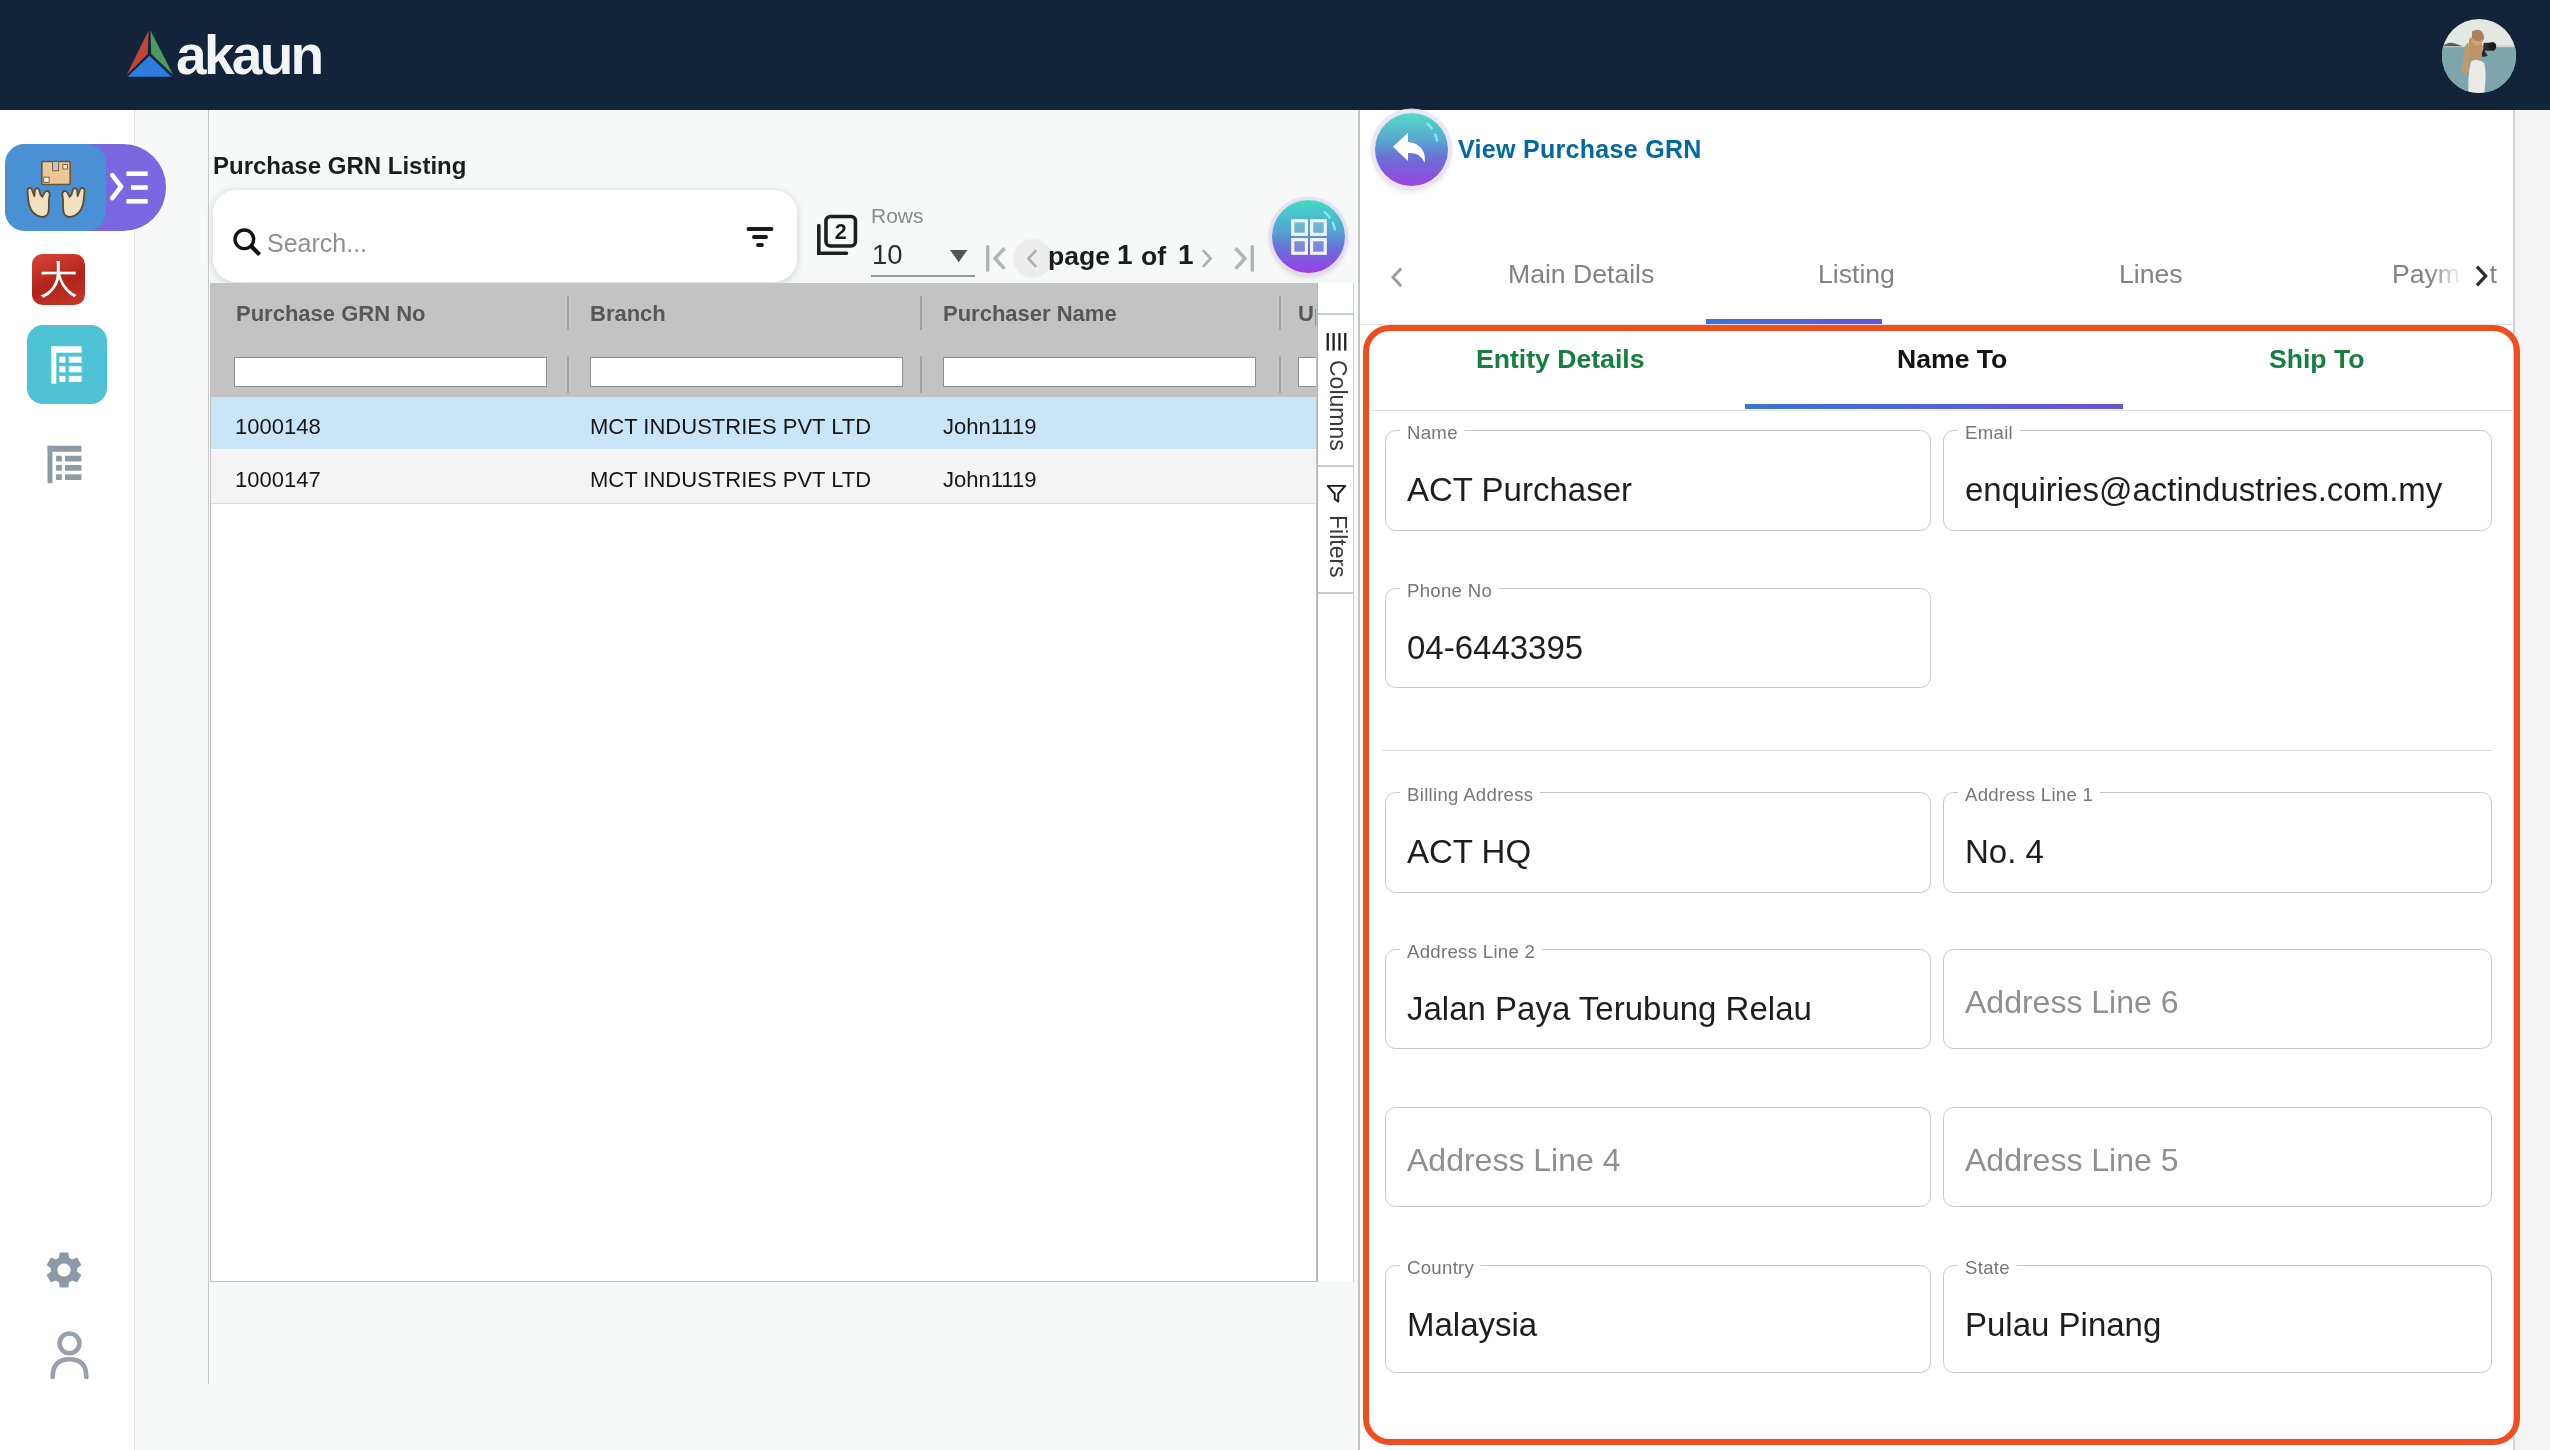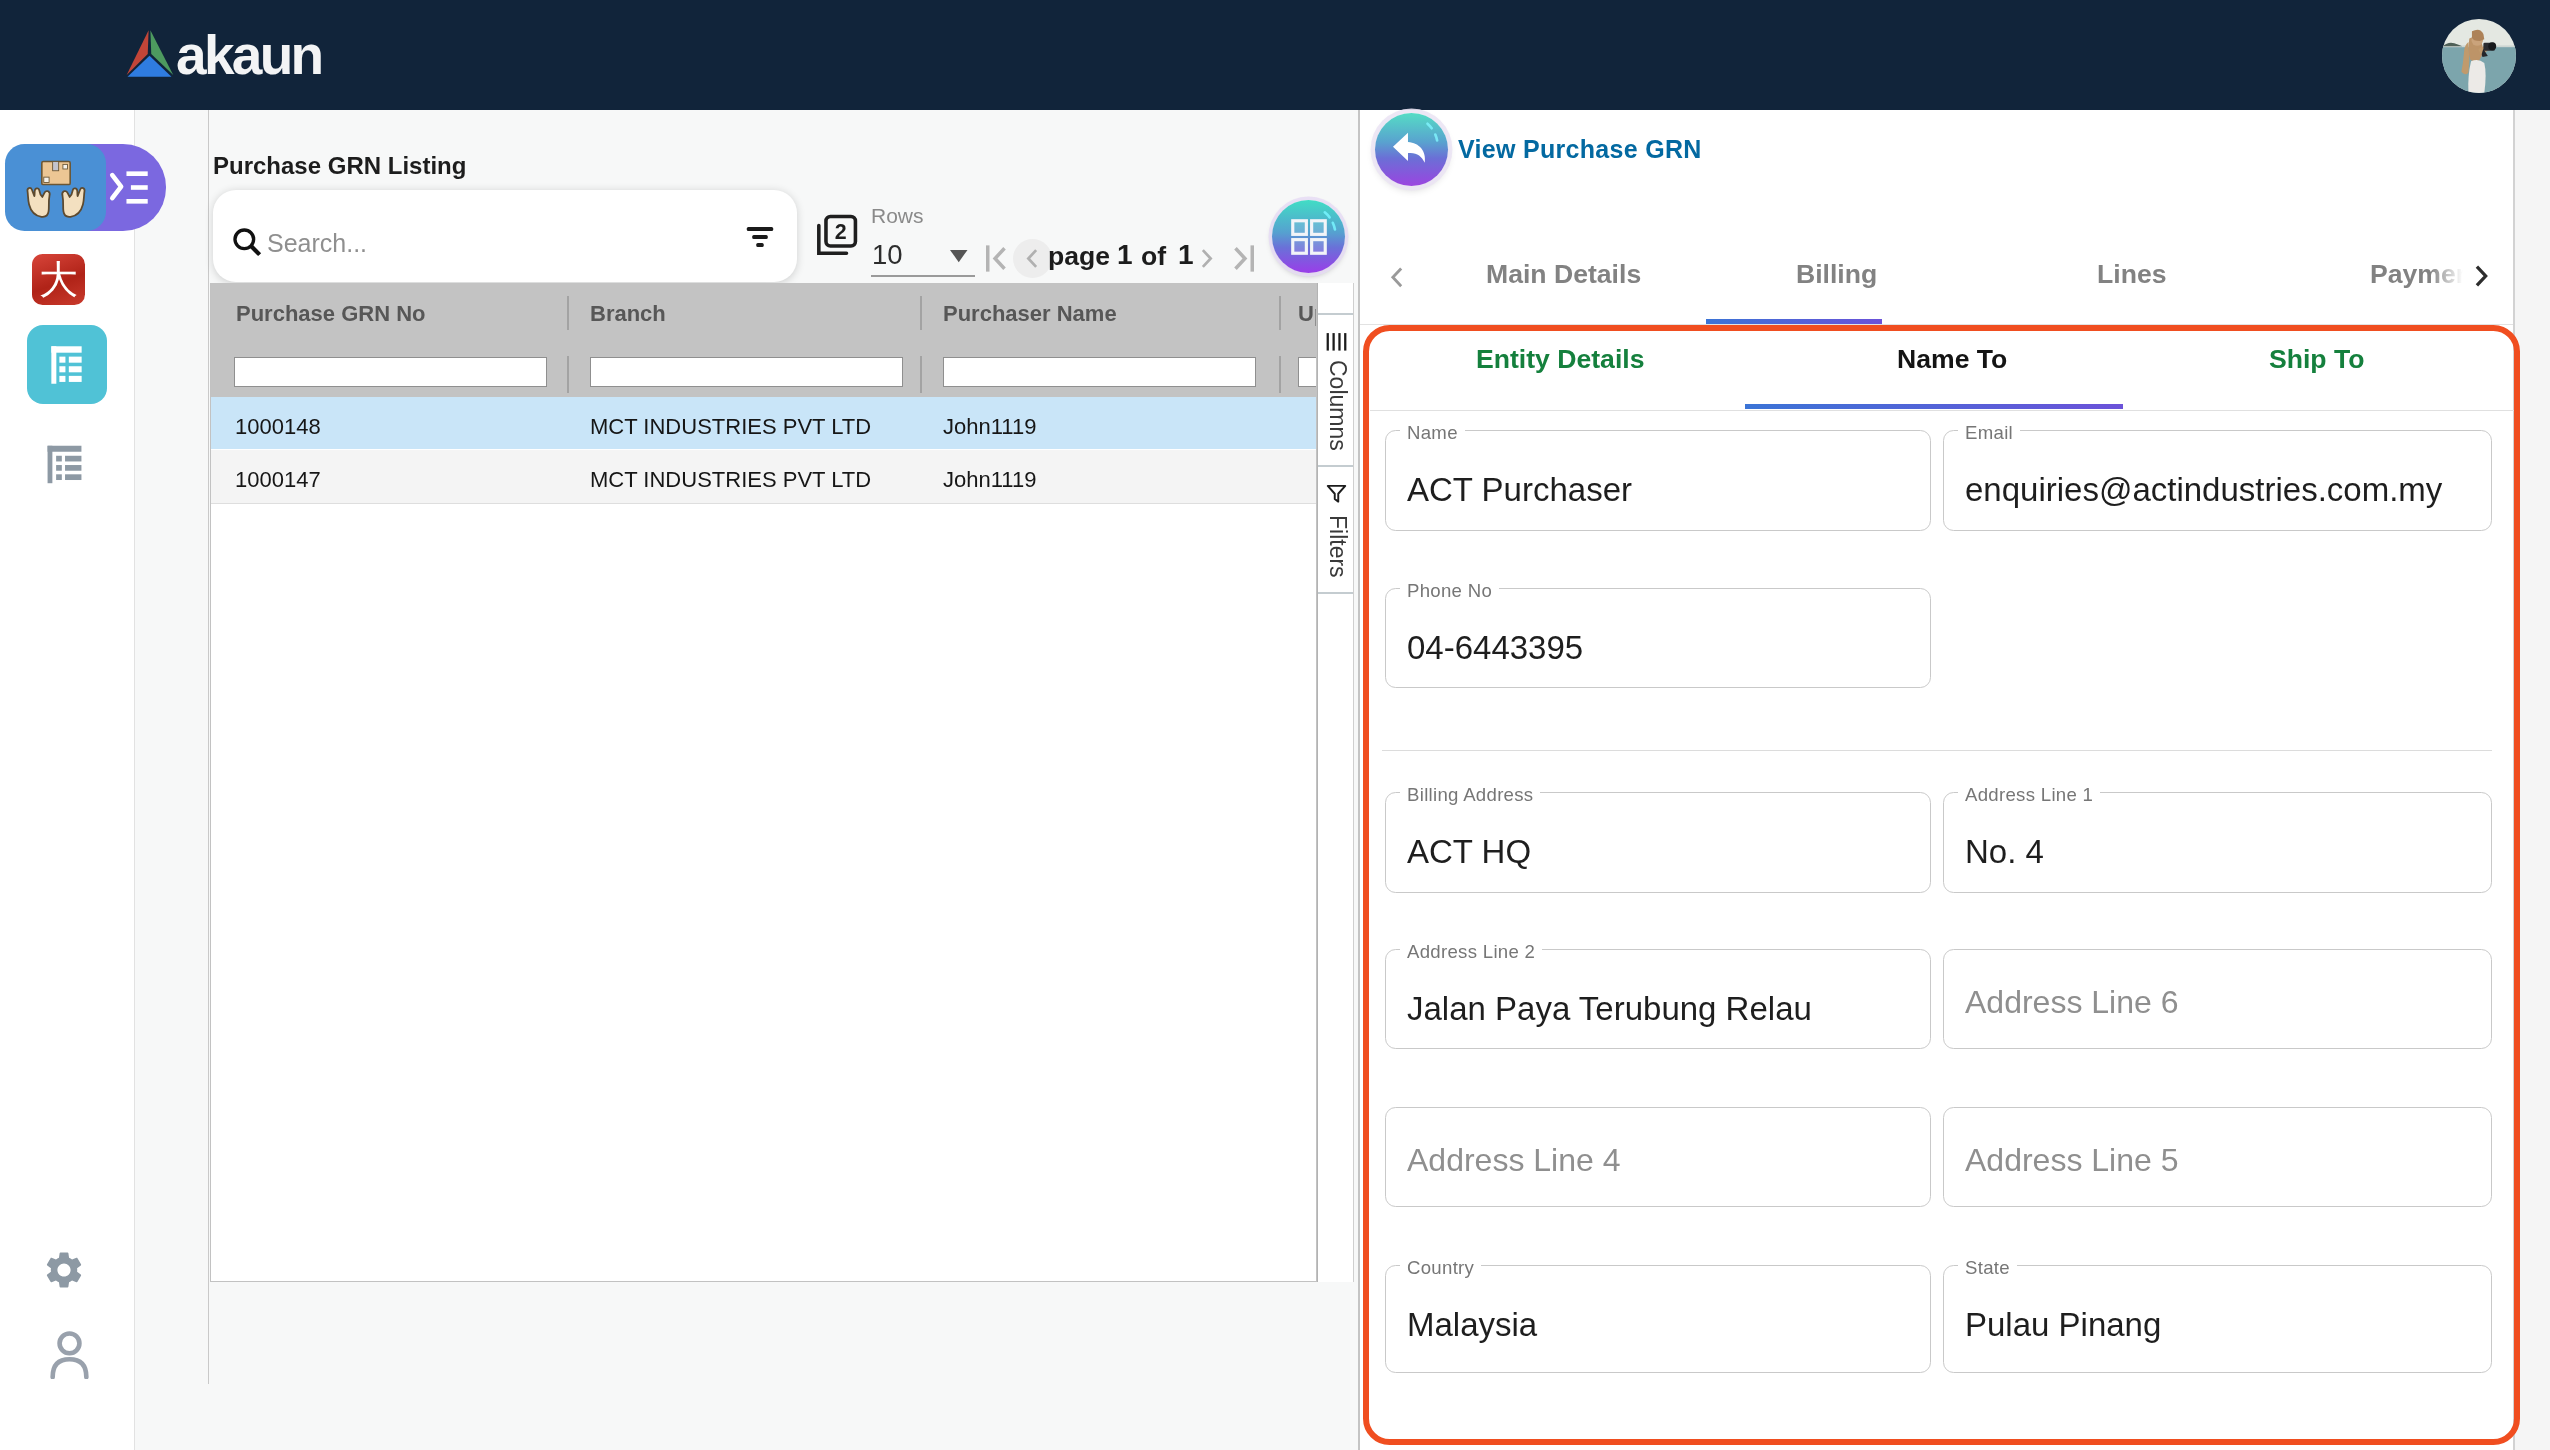--- a/index.html
+++ b/index.html
@@ -38,21 +38,21 @@
 .vtext { position:absolute; writing-mode:vertical-lr; font-size:23px; color:#3a3a3a; left:6.2px; }
 
 #rpanel { position:absolute; left:1360px; top:110px; width:1153px; height:1341px; background:#fff; }
 #lineM { position:absolute; left:1358px; top:110px; width:1.8px; height:1341px; background:#c4c4c4; }
 #lineR { position:absolute; left:2513px; top:110px; width:1.8px; height:1341px; background:#d2d2d2; }
 #gutterR { position:absolute; left:2515px; top:110px; width:35px; height:1341px; background:#f5f5f5; }
 #backBtn { position:absolute; left:1375px; top:113px; width:73px; height:73px; border-radius:50%;
   background:linear-gradient(180deg,#55dcc5 0%, #59a2cf 40%, #6b6fd6 62%, #9b44e0 100%);
   box-shadow:0 0 0 4.4px rgba(235,228,244,0.9), 0 3.5px 8px rgba(0,0,0,0.18); }
 #vTitle { position:absolute; left:1458px; top:135px; font-size:25px; font-weight:bold; color:#0369a1; letter-spacing:0.3px; }
-.tab { position:absolute; top:259px; font-size:26.6px; font-weight:700; color:#828282; }
+.tab { position:absolute; top:259px; font-size:26.6px; font-weight:400; color:#828282;margin-left:22px; }
 #tabInd { position:absolute; left:1706px; top:319px; width:176px; height:5.3px; background:linear-gradient(90deg,#3b74d6,#6b52d9); }
 #tabDiv { position:absolute; left:1360px; top:324px; width:1153px; height:0.9px; background:#e2e2e2; }
 #fade { position:absolute; left:2430px; top:239px; width:60px; height:80px; background:linear-gradient(90deg, rgba(255,255,255,0), #ffffff 55%); }
 
 #redRect { position:absolute; left:1363px; top:325px; width:1157px; height:1120px; border:6.2px solid #f04e20; border-radius:26.6px; }
 .stab { position:absolute; top:344px; font-size:26.6px; font-weight:700; color:#15803d; }
 #stabInd { position:absolute; left:1745px; top:404px; width:378px; height:5.3px; background:linear-gradient(90deg,#3b74d6,#6b52d9); }
 #stabDiv { position:absolute; left:1370px; top:410px; width:1144px; height:0.9px; background:#e0e0e0; }
 
 .fld { position:absolute; border:1.8px solid #c9c9c9; border-radius:10.6px; background:#fff; }
@@ -277,21 +277,21 @@
   </svg>
 </div>
 <div id="vTitle">View Purchase GRN</div>
 <svg class="abs" style="left:1384px;top:264px" width="26.6" height="26.6" viewBox="0 0 24 24">
   <path d="M15.5 4 L8 12 l7.5 8" fill="none" stroke="#9a9a9a" stroke-width="2.6"></path>
 </svg>
 <svg class="abs" style="left:2467px;top:262px;z-index:6" width="28" height="28" viewBox="0 0 24 24">
   <path d="M8.5 4 L16 12 l-7.5 8" fill="none" stroke="#2d2d2d" stroke-width="2.8"></path>
 </svg>
 <div class="tab" style="left:1486px">Main Details</div>
-<div class="tab" style="left:1796px">Billing</div>
+<div class="tab" style="left:1796px">Listing</div>
 <div class="tab" style="left:2097px">Lines</div>
 <div class="tab" style="left:2370px">Payment</div>
 <div id="fade"></div>
 <div id="tabInd"></div>
 <div id="tabDiv"></div>
 <div id="redRect"></div>
 <div class="stab" style="left:1476px">Entity Details</div>
 <div class="stab" style="left:1897px;color:#141414;font-weight:bold">Name To</div>
 <div class="stab" style="left:2269px">Ship To</div>
 <div id="stabInd"></div>

